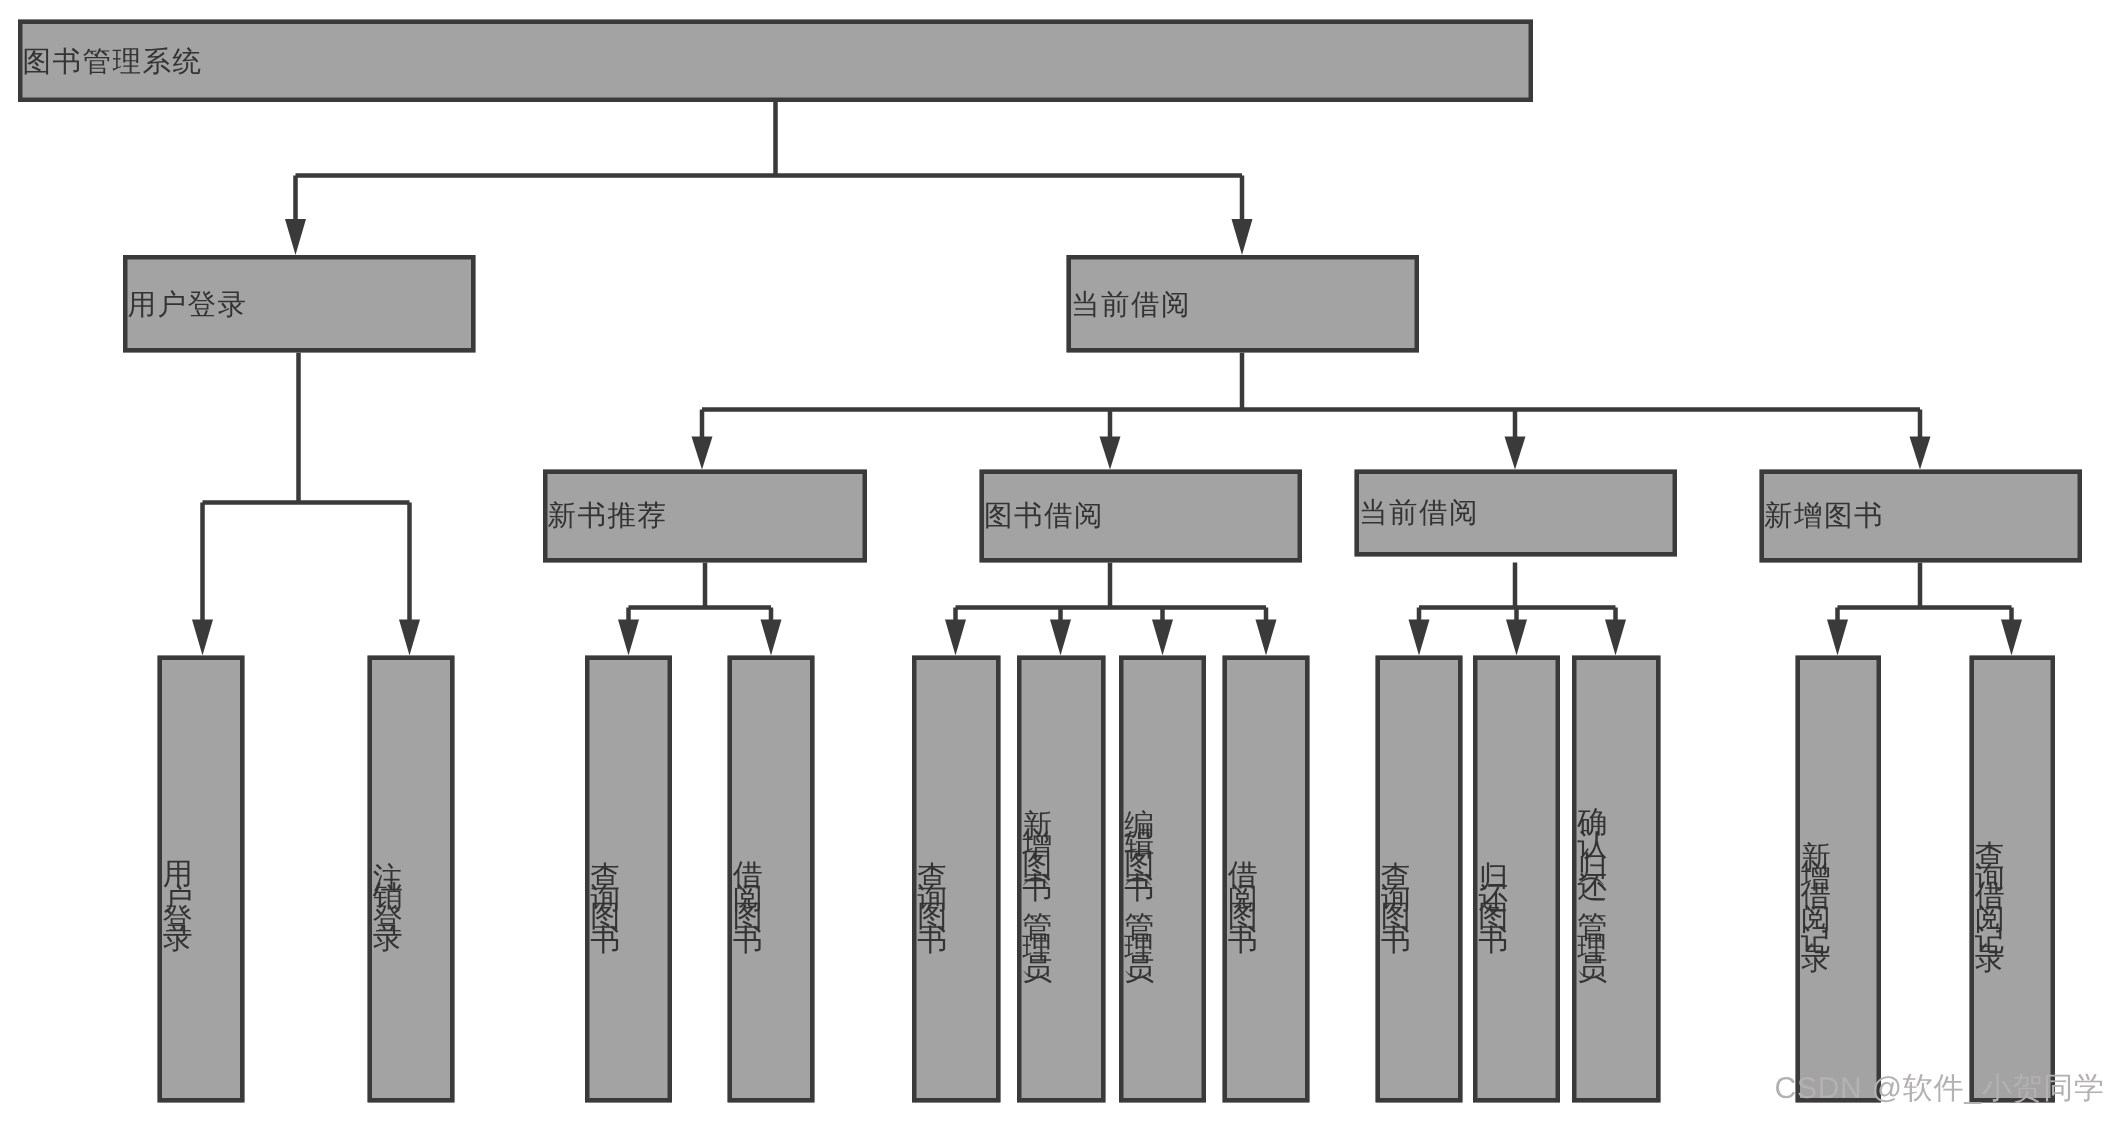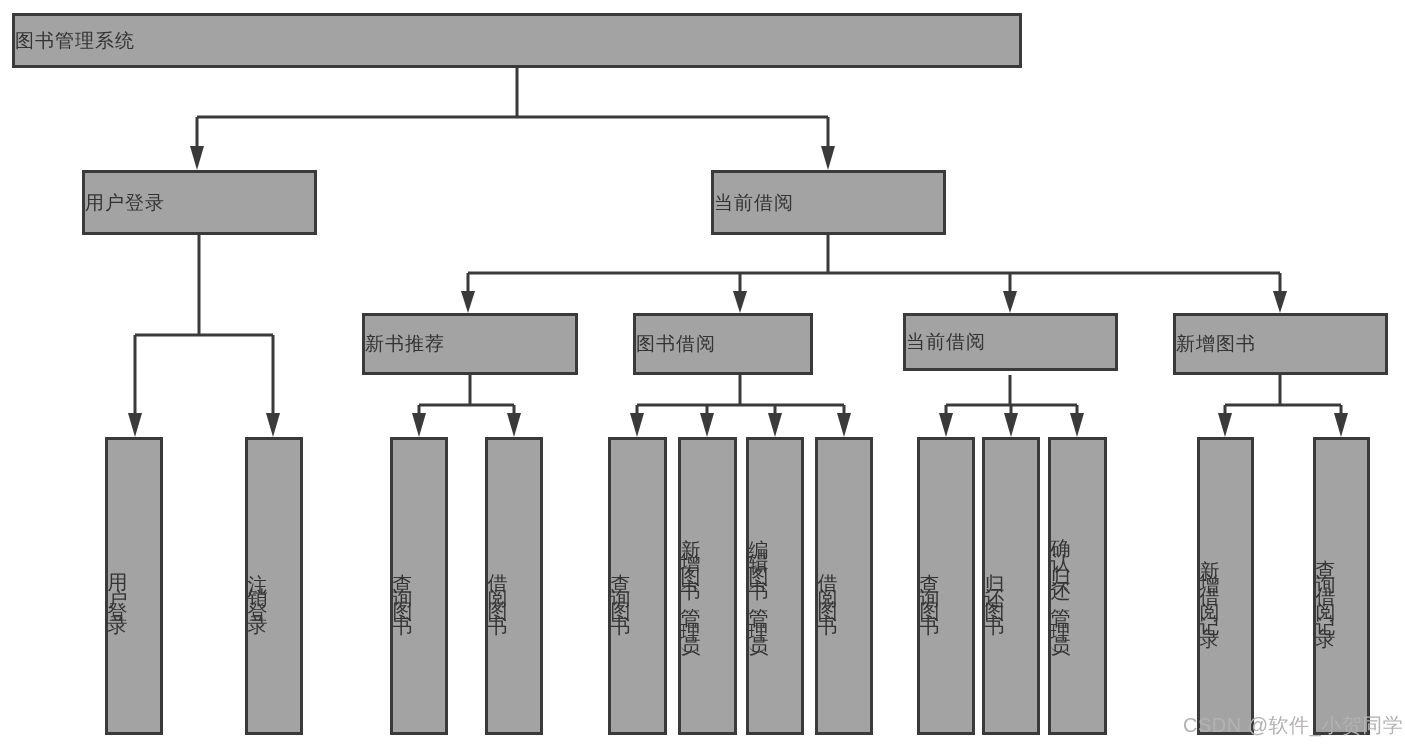--- a/index.html
+++ b/index.html
@@ -96,21 +96,21 @@
   <div class="box h" style="left:82px;top:170px;width:235px;height:65px">
     <span class="lbl">用户登录</span>
   </div>
   <div class="box h" style="left:711px;top:170px;width:235px;height:65px">
     <span class="lbl">当前借阅</span>
   </div>
 
   <div class="box h" style="left:362px;top:313px;width:216px;height:62px">
     <span class="lbl">新书推荐</span>
   </div>
-  <div class="box h" style="left:633px;top:313px;width:180px;height:62px">
+  <div class="box h" style="left:653px;top:313px;width:215px;height:62px">
     <span class="lbl">图书借阅</span>
   </div>
   <div class="box h" style="left:903px;top:313px;width:215px;height:58px">
     <span class="lbl">当前借阅</span>
   </div>
   <div class="box h" style="left:1173px;top:313px;width:215px;height:62px">
     <span class="lbl">新增图书</span>
   </div>
 
   <div class="box v" style="left:105px;top:437px;width:58px;height:298px">

